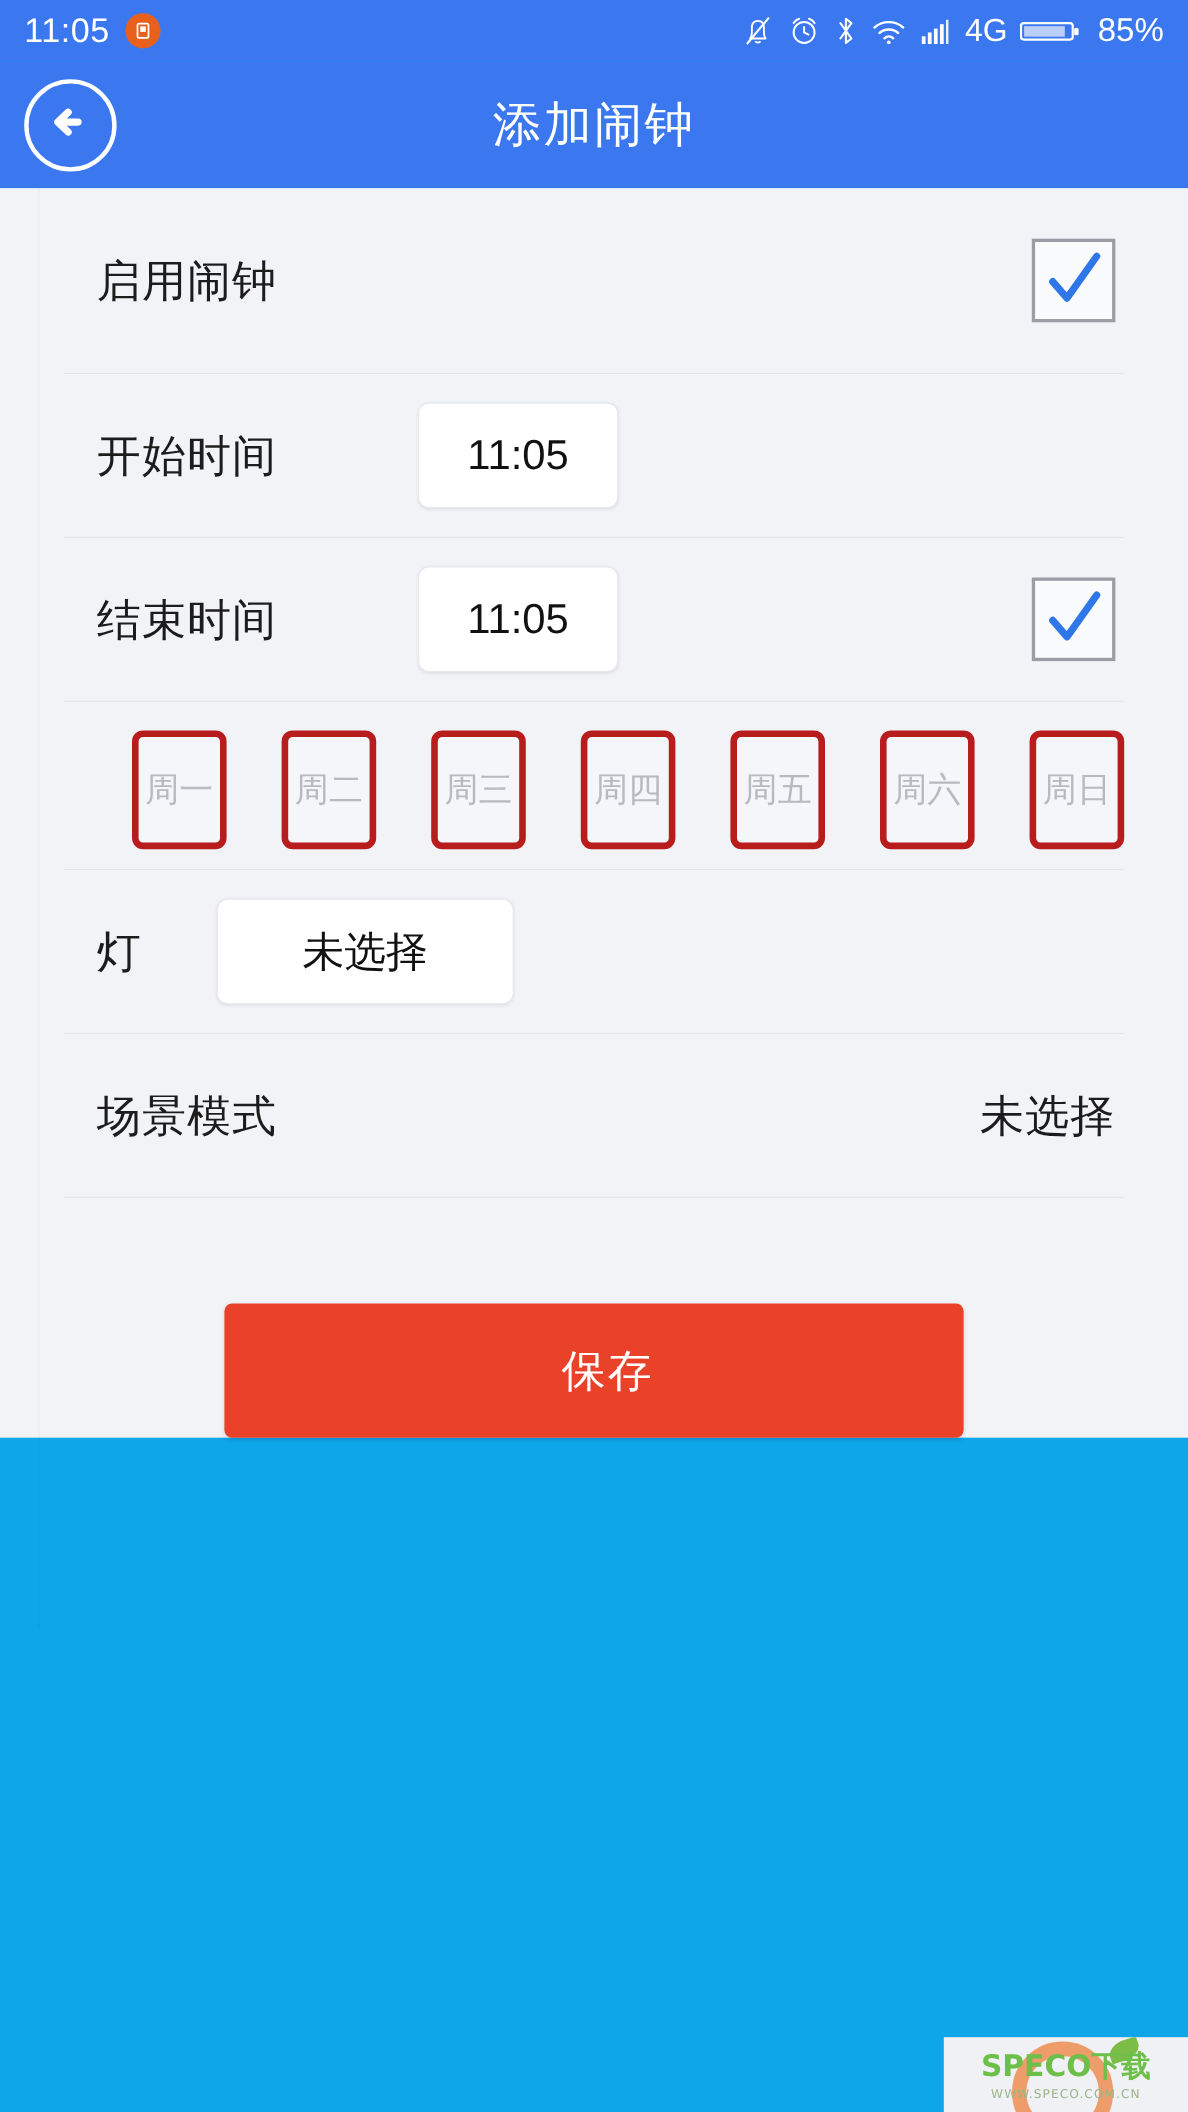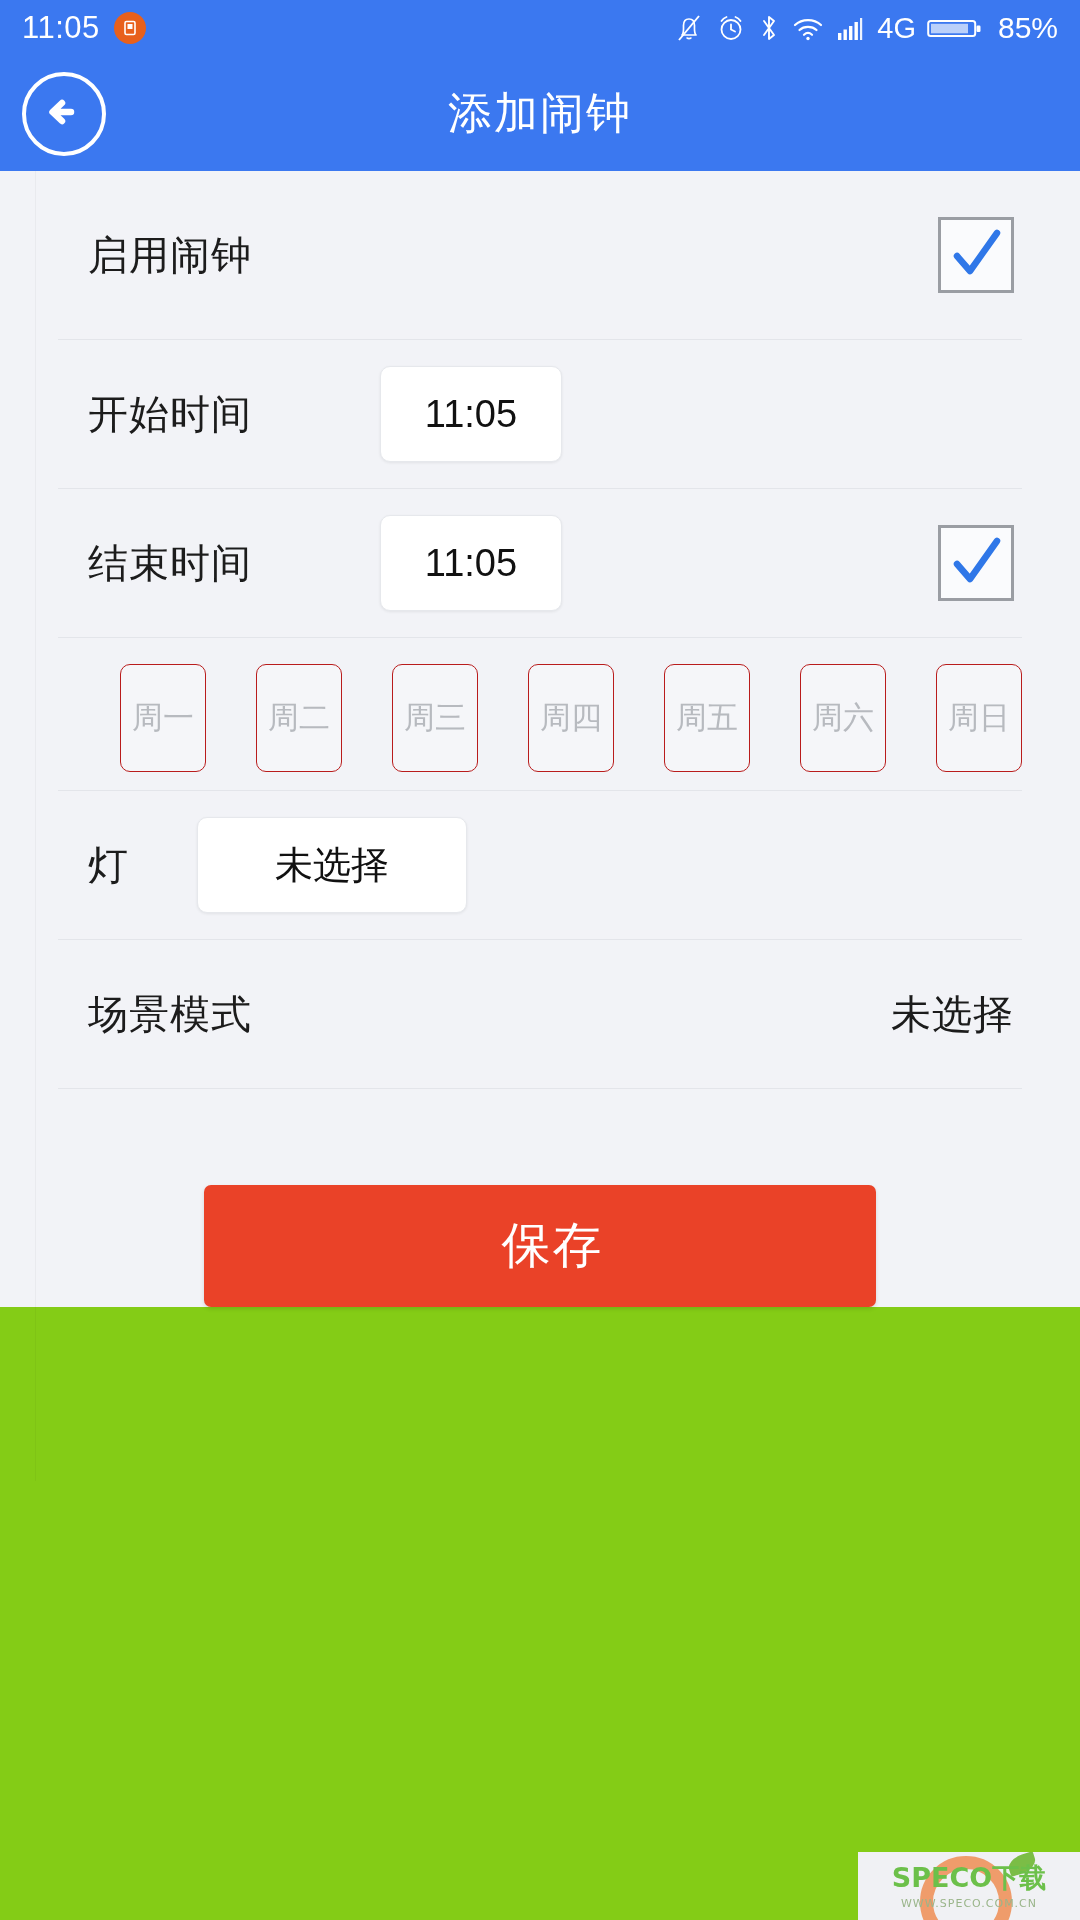--- a/index.html
+++ b/index.html
@@ -3,21 +3,21 @@
 <meta charset="utf-8">
 <style>
   * { margin:0; padding:0; box-sizing:border-box; }
   html, body {
     width:1080px; height:1920px;
     font-family:"Liberation Sans","DejaVu Sans",sans-serif;
     background:#f2f3f7;
     overflow:hidden;
   }
 
-  #screen { position:relative; width:1080px; height:1920px; background:#84cc16; }
+  #screen { position:relative; width:1080px; height:1920px; background:#0ea5e9; }
 
   
   .statusbar {
     position:relative;
     height:56px; width:100%;
     background:#3b78f0;
     display:flex; align-items:center;
     padding:0 22px;
     color:#ffffff;
   }
@@ -97,21 +97,21 @@
   }
 
   .spacer { flex:1 1 auto; }
 
   
   .repeat-block { padding:0 58px 0 88px; padding-top:26px; padding-bottom:18px; }
   .repeat-title { font-size:40px; color:#1c1c1c; margin-bottom:14px; letter-spacing:1px; }
   .days { display:flex; gap:18px; }
   .day {
     width:122px; height:108px;
-    border:1px solid #b91c1c;
+    border:6px solid #b91c1c;
     border-radius:10px;
     background:#f5f6f9;
     display:flex; align-items:center; justify-content:center;
     font-size:31px; color:#b7babf;
     cursor:pointer;
     margin-left:32px;
   }
 
   
   .lightbox {
@@ -127,21 +127,21 @@
   }
   .row-value { font-size:40px; color:#1c1c1c; letter-spacing:1px; }
 
   
   .save-wrap { display:flex; justify-content:center; margin-top:96px; }
   .save-btn {
     width:672px; height:122px;
     background:#ea4228;
     border-radius:7px;
     display:flex; align-items:center; justify-content:center;
-    font-size:49px; color:#ffffff; letter-spacing:2px;
+    font-size:40px; color:#ffffff; letter-spacing:2px;
     cursor:pointer;
     box-shadow:0 2px 4px rgba(0,0,0,0.12);
     padding-left:25px;
   }
 
   
   .watermark {
     position:absolute; right:0; bottom:0;
     width:222px; height:68px;
     background:#f0f1f4;

